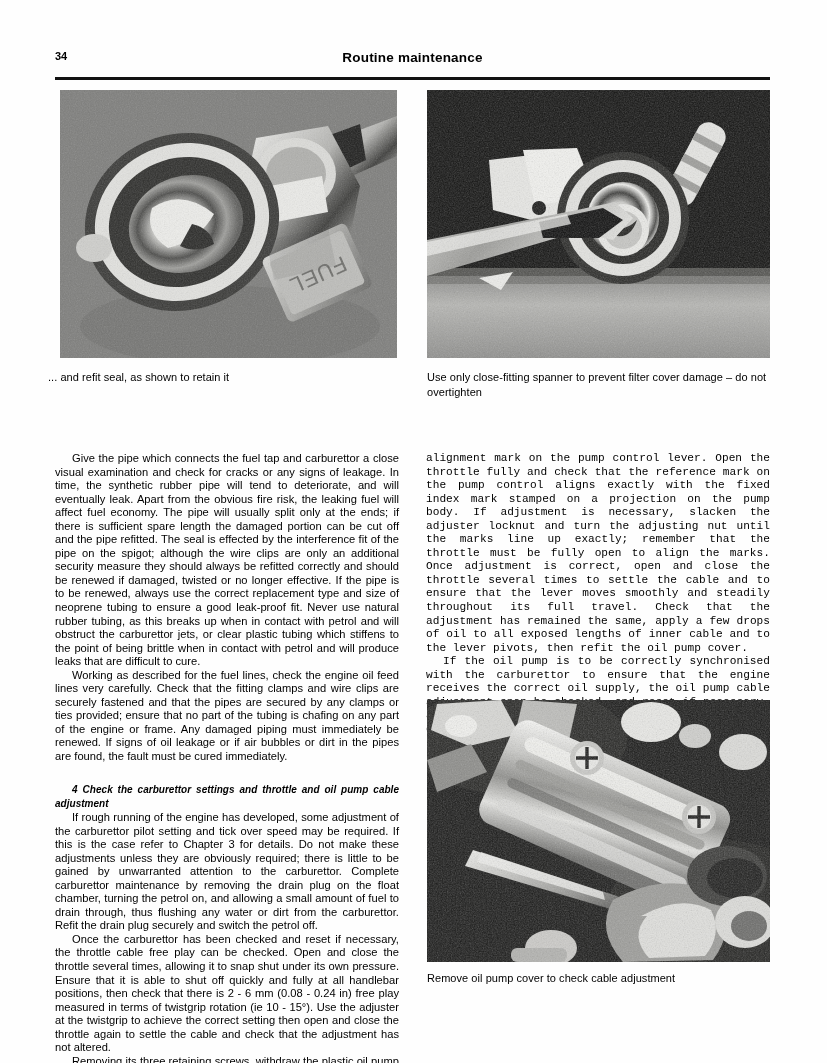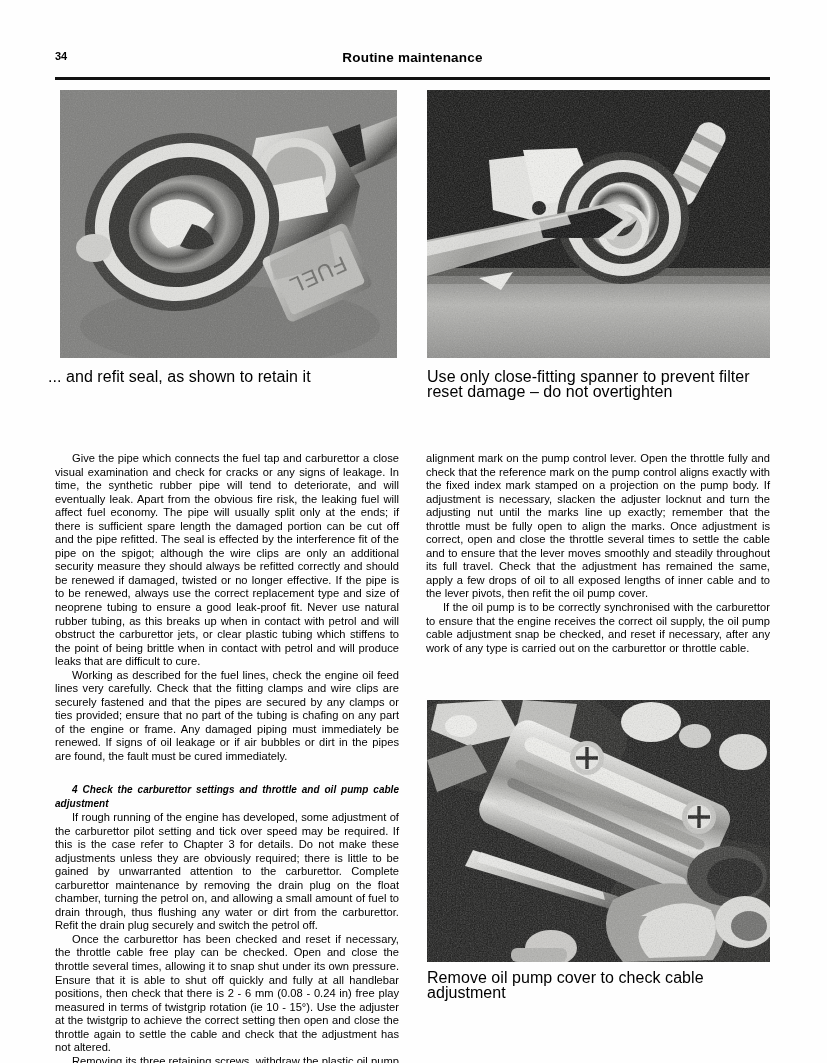--- a/index.html
+++ b/index.html
@@ -72,41 +72,41 @@
     display: block;
   }
 
   #photo-fuel-tap-seal  { left: 60px;  top: 90px;  width: 337px; height: 268px; }
   #photo-filter-bowl-spanner { left: 427px; top: 90px;  width: 343px; height: 268px; }
   #photo-oil-pump-cover { left: 427px; top: 700px; width: 343px; height: 262px; }
 
   
   .caption {
     position: absolute;
-    font-size: 16px;
+    font-size: 11px;
     line-height: 14.5px;
     letter-spacing: 0.05px;
   }
   #caption-left  { left: 48px;  top: 370px; width: 350px; }
   #caption-right { left: 427px; top: 370px; width: 345px; }
   #caption-bottom{ left: 427px; top: 971px; width: 345px; }
 
   
   .column {
     position: absolute;
     width: 344px;
     font-size: 11.15px;
     line-height: 13.55px;
     text-align: justify;
     letter-spacing: 0.02px;
     -webkit-hyphens: none;
     hyphens: none;
   }
   #column-left  { left: 55px;  top: 452px; }
-  #column-right { left: 426px; top: 452px; }
+  #column-right { left: 426px; top: 452px; font-family: Liberation Mono, monospace; }
 
   .column p {
     margin: 0;
     text-indent: 17px;
   }
   .column p.noindent { text-indent: 0; }
 
   .section-heading {
     margin: 0;
     padding-top: 19px;
@@ -244,21 +244,21 @@
 
       <path d="M0 150 L150 120 L188 112 L206 128 L186 150 L150 142 L0 186 Z" fill="url(#span2)"></path>
       <path d="M112 132 L176 118 L196 130 L172 148 L116 148 Z" fill="#101010"></path>
       <path d="M0 152 L140 124 L144 134 L0 166 Z" fill="#f0f0ed" opacity="0.75"></path>
       <path d="M52 188 L86 182 L74 200 Z" fill="#ededea"></path>
       <rect width="343" height="268" filter="url(#gr2)" opacity="0.6"></rect>
     </svg>
   </div>
 
   <div class="caption" id="caption-left">... and refit seal, as shown to retain it</div>
-  <div class="caption" id="caption-right">Use only close-fitting spanner to prevent filter reset damage – do not overtighten</div>
+  <div class="caption" id="caption-right">Use only close-fitting spanner to prevent filter cover damage – do not overtighten</div>
 
   <div class="column" id="column-left">
     <p>Give the pipe which connects the fuel tap and carburettor a close visual examination and check for cracks or any signs of leakage. In time, the synthetic rubber pipe will tend to deteriorate, and will eventually leak. Apart from the obvious fire risk, the leaking fuel will affect fuel economy. The pipe will usually split only at the ends; if there is sufficient spare length the damaged portion can be cut off and the pipe refitted. The seal is effected by the interference fit of the pipe on the spigot; although the wire clips are only an additional security measure they should always be refitted correctly and should be renewed if damaged, twisted or no longer effective. If the pipe is to be renewed, always use the correct replacement type and size of neoprene tubing to ensure a good leak-proof fit. Never use natural rubber tubing, as this breaks up when in contact with petrol and will obstruct the carburettor jets, or clear plastic tubing which stiffens to the point of being brittle when in contact with petrol and will produce leaks that are difficult to cure.</p>
     <p>Working as described for the fuel lines, check the engine oil feed lines very carefully. Check that the fitting clamps and wire clips are securely fastened and that the pipes are secured by any clamps or ties provided; ensure that no part of the tubing is chafing on any part of the engine or frame. Any damaged piping must immediately be renewed. If signs of oil leakage or if air bubbles or dirt in the pipes are found, the fault must be cured immediately.</p>
     <p class="section-heading">
       <span class="sec-num">4</span><span>Check the carburettor settings and throttle and oil pump cable adjustment</span>
     </p>
     <p>If rough running of the engine has developed, some adjustment of the carburettor pilot setting and tick over speed may be required. If this is the case refer to Chapter 3 for details. Do not make these adjustments unless they are obviously required; there is little to be gained by unwarranted attention to the carburettor. Complete carburettor maintenance by removing the drain plug on the float chamber, turning the petrol on, and allowing a small amount of fuel to drain through, thus flushing any water or dirt from the carburettor. Refit the drain plug securely and switch the petrol off.</p>
     <p>Once the carburettor has been checked and reset if necessary, the throttle cable free play can be checked. Open and close the throttle several times, allowing it to snap shut under its own pressure. Ensure that it is able to shut off quickly and fully at all handlebar positions, then check that there is 2 - 6 mm (0.08 - 0.24 in) free play measured in terms of twistgrip rotation (ie 10 - 15°). Use the adjuster at the twistgrip to achieve the correct setting then open and close the throttle again to settle the cable and check that the adjustment has not altered.</p>
     <p>Removing its three retaining screws, withdraw the plastic oil pump cover from the front of the crankcase right-hand cover and note the</p>

